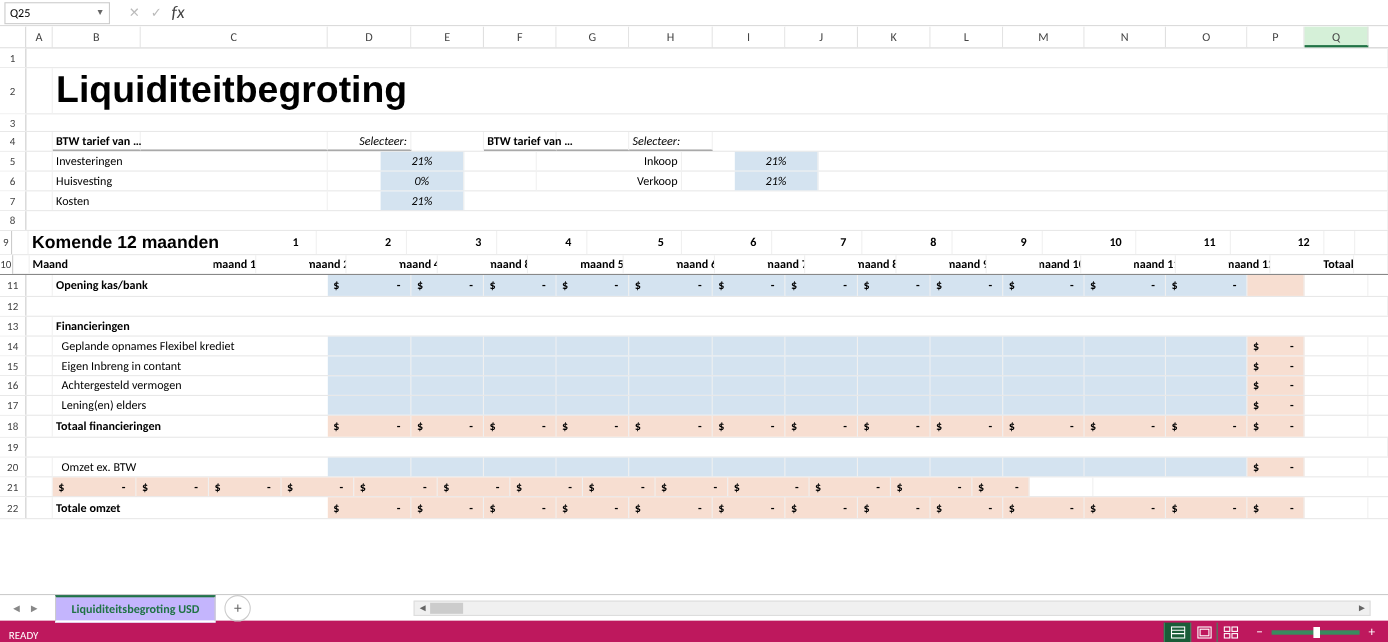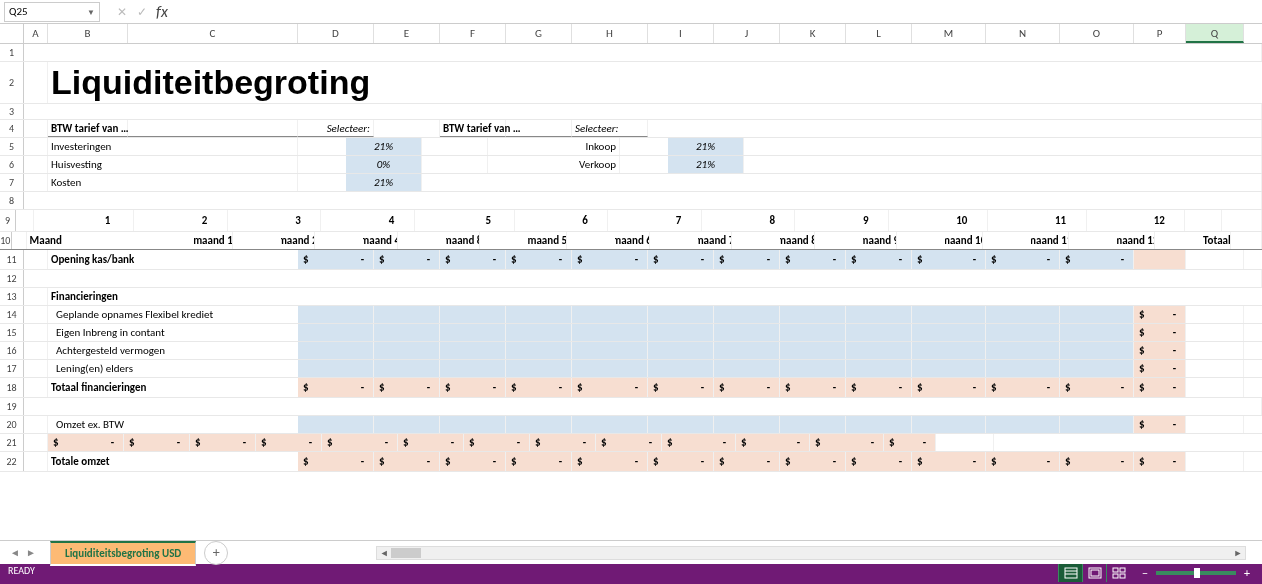--- a/index.html
+++ b/index.html
@@ -52,29 +52,29 @@
 .col-M { width: 74px; }
 .col-N { width: 74px; }
 .col-O { width: 74px; }
 .col-P { width: 52px; }
 .col-Q { width: 58px; }
 
 .scroll-spacer { height: 8px; background: #fff; }
 .sheet-tabs { height: 24px; background: #fff; border-top: 1px solid #ccc; display: flex; align-items: center; padding: 0 8px; position: relative; }
 .tab-nav { display: flex; gap: 2px; margin-right: 12px; }
 .tab-nav-btn { width: 14px; height: 14px; color: #888; font-size: 10px; display: flex; align-items: center; justify-content: center; cursor: pointer; }
-.sheet-tab { padding: 4px 14px; font-size: 11px; border: 1px solid #ccc; border-top: none; background: #fdba74; cursor: pointer; position: relative; top: 1px; color: #444; }
+.sheet-tab { padding: 4px 14px; font-size: 11px; border: 1px solid #ccc; border-top: none; background: #c4b5fd; cursor: pointer; position: relative; top: 1px; color: #444; }
 .sheet-tab.active { font-weight: bold; color: #217346; border-bottom: 2px solid #fff; border-top: 2px solid #217346; }
 .add-sheet { width: 24px; height: 24px; display: flex; align-items: center; justify-content: center; color: #666; font-size: 14px; border: 1px solid #ccc; border-radius: 50%; margin-left: 8px; cursor: pointer; }
 .hscroll { flex: 1; margin: 0 8px; height: 14px; position: relative; }
 .hscroll-track { position: absolute; left: 140px; right: 0; top: 0; height: 14px; background: #f0f0f0; border: 1px solid #ddd; display:flex; align-items:center; }
 .hscroll-thumb { position: absolute; left: 14px; top: 1px; bottom: 1px; width: 30px; background: #ccc; }
 .hscroll-btn { width:14px; height:12px; color:#666; font-size:9px; display:flex; align-items:center; justify-content:center; }
 
-.status-bar { height: 20px; background: #701a75; display: flex; align-items: flex-start; padding: 0 8px; color: #fff; font-size: 10px; justify-content: space-between; }
+.status-bar { height: 20px; background: #be185d; display: flex; align-items: flex-end; padding: 0 8px; color: #fff; font-size: 10px; justify-content: space-between; }
 .status-left { }
 .status-right { display: flex; align-items: center; gap: 8px; }
 .view-btns { display: flex; gap: 0; }
 .view-btn { width: 24px; height: 18px; display: flex; align-items: center; justify-content: center; border-left: 1px solid #3a8a5f; cursor: pointer; }
 .view-btn.active { background: #1a5c38; }
 .zoom { display: flex; align-items: center; gap: 4px; }
 .zoom-slider { width: 80px; height: 4px; background: #3a8a5f; position: relative; }
 .zoom-thumb { position: absolute; left: 38px; top: -3px; width: 6px; height: 10px; background: #fff; }
 .zoom-btn { width: 14px; text-align: center; font-size: 12px; cursor: pointer; }
 
@@ -187,20 +187,21 @@
   </div>
 
   <div class="row" style="height:18px">
     <div class="row-h">8</div>
     <div class="cell" style="flex:1"></div>
   </div>
 
   <div class="row" style="height:22px">
     <div class="row-h">9</div>
     <div class="cell col-A"></div>
+    <div class="cell section-head" style="width:250px;border:none;overflow:visible">Komende 12 maanden</div>
     <div class="cell col-D bold center">1</div>
     <div class="cell col-E bold center">2</div>
     <div class="cell col-F bold center">3</div>
     <div class="cell col-G bold center">4</div>
     <div class="cell col-H bold center">5</div>
     <div class="cell col-I bold center">6</div>
     <div class="cell col-J bold center">7</div>
     <div class="cell col-K bold center">8</div>
     <div class="cell col-L bold center">9</div>
     <div class="cell col-M bold center">10</div>

